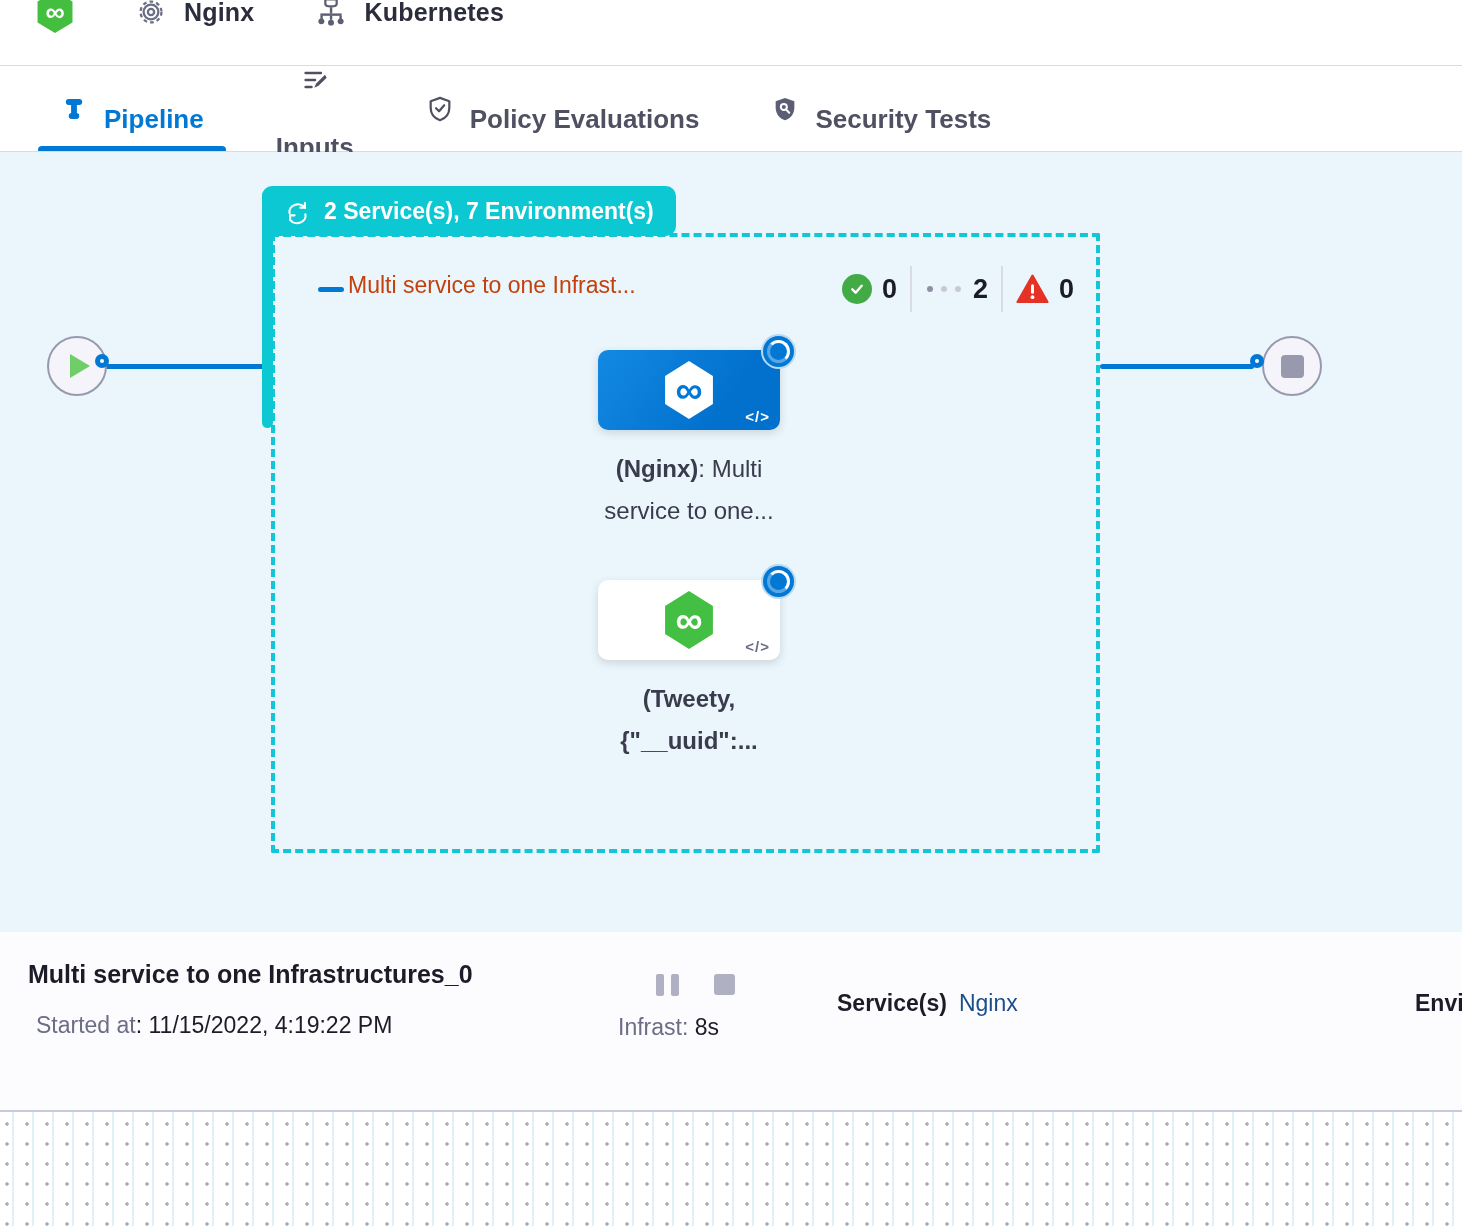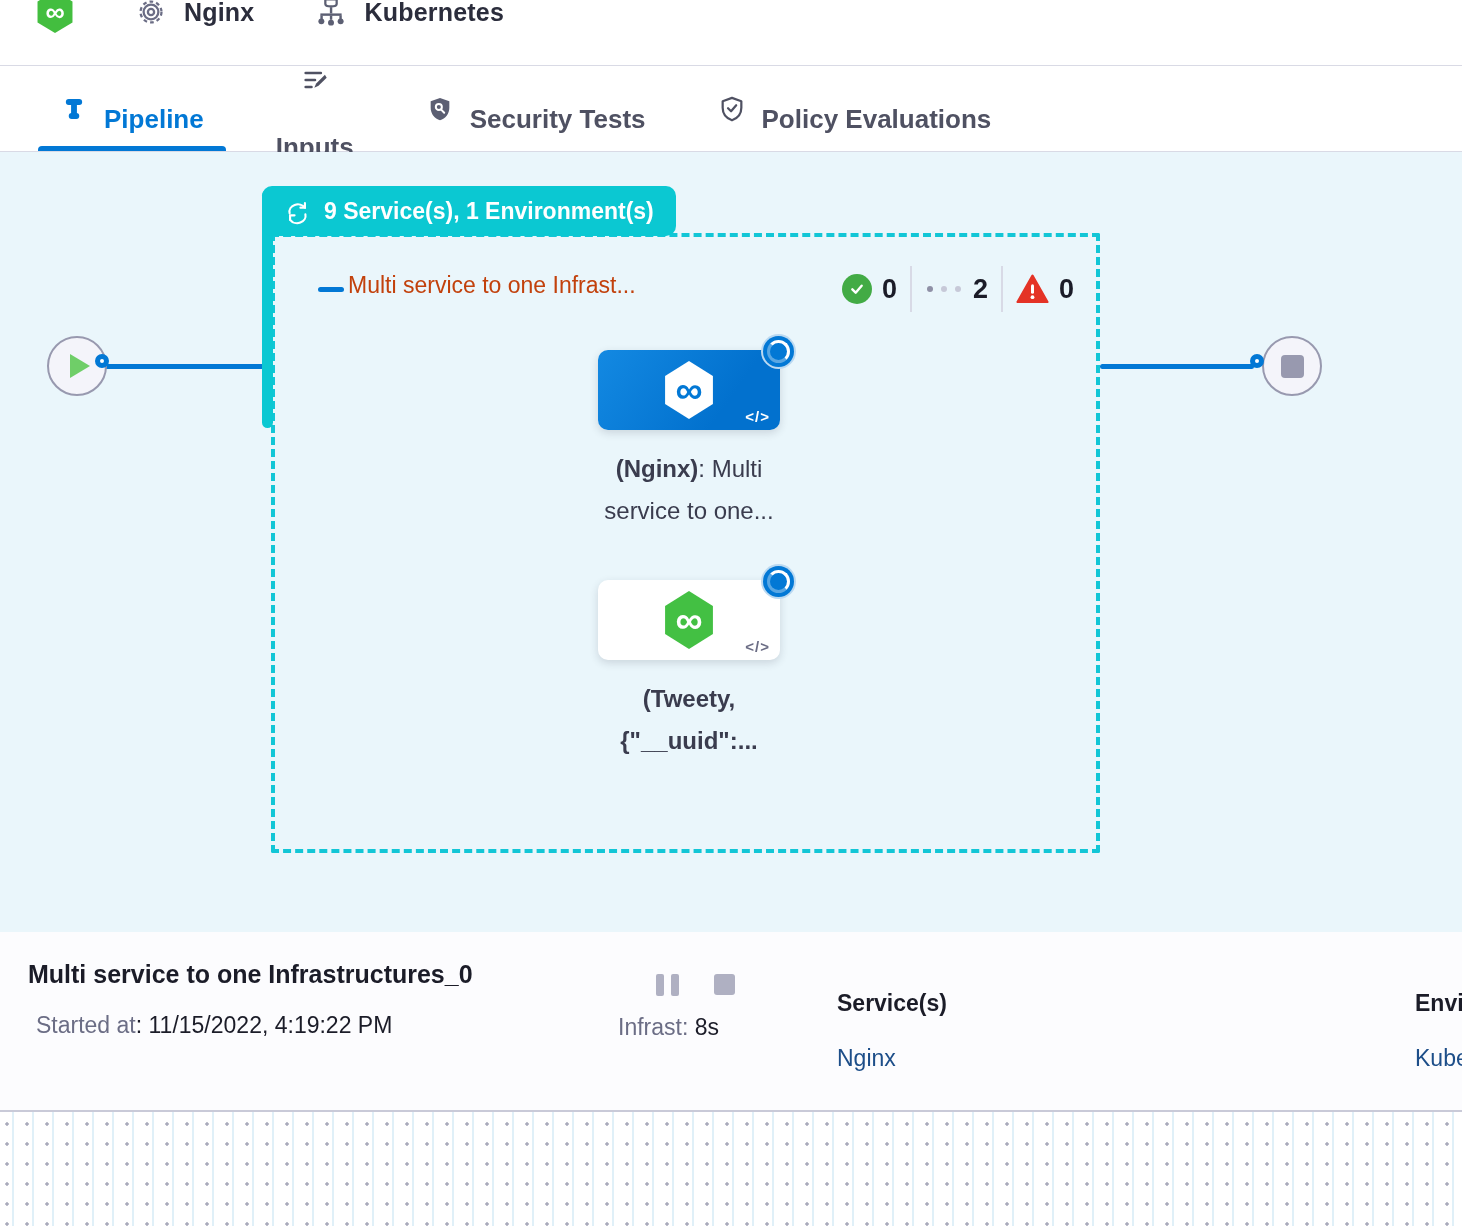--- a/index.html
+++ b/index.html
@@ -89,21 +89,21 @@
   
   .summary { position:relative; height:180px; background:#FCFCFE; border-bottom:2px solid #C9CAD8; overflow:hidden; }
   .sum-title { position:absolute; left:28px; top:28px; font-size:25px; font-weight:700; color:#1B1C28; }
   .sum-line { position:absolute; left:36px; top:80px; font-size:23px; color:#1B1C28; }
   .lbl-gray { color:#6B6D85; }
   .ctl { position:absolute; top:42px; cursor:pointer; }
   .pause-icon { left:656px; display:flex; gap:7px; }
   .pause-icon i { width:8px; height:22px; background:#AFB0C2; border-radius:2px; }
   .stop-icon2 { left:714px; width:21px; height:21px; background:#AFB0C2; border-radius:3px; }
   .duration { position:absolute; left:618px; top:82px; font-size:23px; color:#1B1C28; }
-  .sum-col { position:absolute; top:58px; display:flex; flex-direction:column; gap:28px; white-space:nowrap; }
+  .sum-col { position:absolute; top:58px; display:flex; flex-direction:row; gap:12px; white-space:nowrap; }
   .sum-col .col-label { font-size:23px; font-weight:700; color:#1B1C28; }
   .sum-col .col-link { font-size:23px; color:#1D4E89; cursor:pointer; }
   .col-services { left:837px; }
   .col-env { left:1415px; }
 
   
   .grid-area { position:relative; height:114px; background-color:#fff;
     background-image:
       radial-gradient(circle, #A9AABB 1.5px, transparent 1.8px),
       linear-gradient(to right, #E0F0F8 2px, transparent 2px);
@@ -171,36 +171,36 @@
           <line x1="4" y1="6" x2="17" y2="6"></line>
           <line x1="4" y1="12" x2="12" y2="12"></line>
           <line x1="4" y1="18" x2="9" y2="18"></line>
           <path d="M20.5 7.5 L13 15 l-1.6 3.6 L15 17 l7-7z" stroke-width="0"></path>
         </svg>
       </span>
       <span class="tab-label">Inputs</span>
     </div>
     <div class="tab" style="margin-left:28px;">
       <span>
+        <svg width="28" height="28" viewBox="0 0 24 24" fill="none" stroke="#4F5162" stroke-width="1.9" stroke-linecap="round" stroke-linejoin="round">
+          <path d="M12 2.5 L20 5.3 V11 c0 5.4-3.4 9.1-8 10.7 C7.4 20.1 4 16.4 4 11 V5.3 Z"></path>
+          <path d="M8.6 11.4 L11.2 14 L15.6 8.8"></path>
+        </svg>
+      </span>
+      <span class="tab-label">Policy Evaluations</span>
+    </div>
+    <div class="tab" style="margin-left:28px;">
+      <span>
         <svg width="28" height="28" viewBox="0 0 24 24">
           <path d="M12 2.5 L20 5.3 V11 c0 5.4-3.4 9.1-8 10.7 C7.4 20.1 4 16.4 4 11 V5.3 Z" fill="#5C5F73"></path>
           <circle cx="11" cy="10.3" r="2.6" fill="none" stroke="#fff" stroke-width="1.7"></circle>
           <line x1="13" y1="12.5" x2="15.6" y2="15.2" stroke="#fff" stroke-width="1.7" stroke-linecap="round"></line>
         </svg>
       </span>
       <span class="tab-label">Security Tests</span>
-    </div>
-    <div class="tab" style="margin-left:28px;">
-      <span>
-        <svg width="28" height="28" viewBox="0 0 24 24" fill="none" stroke="#4F5162" stroke-width="1.9" stroke-linecap="round" stroke-linejoin="round">
-          <path d="M12 2.5 L20 5.3 V11 c0 5.4-3.4 9.1-8 10.7 C7.4 20.1 4 16.4 4 11 V5.3 Z"></path>
-          <path d="M8.6 11.4 L11.2 14 L15.6 8.8"></path>
-        </svg>
-      </span>
-      <span class="tab-label">Policy Evaluations</span>
     </div>
   </div>
 
   <div class="canvas">
 
     <div class="edge" style="left:100px; top:212px; width:164px;"></div>
     <div class="edge" style="left:1100px; top:212px; width:154px;"></div>
 
     <div class="exec-circle" style="left:47px; top:184px;">
       <div class="play-tri"></div>
@@ -217,21 +217,21 @@
 
     <div class="stage-badge">
       <span>
         <svg width="27" height="27" viewBox="0 0 24 24" fill="none" stroke="#fff" stroke-width="1.9" stroke-linecap="round">
           <path d="M5 13.5 A 7.5 6.5 0 0 1 18.6 8.6"></path>
           <path d="M19 14.5 A 7.5 6.5 0 0 1 5.4 19.4"></path>
           <path d="M18.6 4.6 v4 h-4" stroke-width="1.9" fill="none"></path>
           <path d="M5.4 23.2 v-4 h4" stroke-width="1.9" fill="none" transform="translate(0,-3.8)"></path>
         </svg>
       </span>
-      <span>9 Service(s), 1 Environment(s)</span>
+      <span>2 Service(s), 7 Environment(s)</span>
     </div>
 
     <div class="minus-icon"></div>
     <div class="stage-title">Multi service to one Infrast...</div>
 
     <div class="counts">
       <span class="chk">
         <svg width="16" height="16" viewBox="0 0 24 24" fill="none" stroke="#fff" stroke-width="3.6" stroke-linecap="round" stroke-linejoin="round">
           <path d="M5 12.5 L10 17.5 L19 7"></path>
         </svg>

